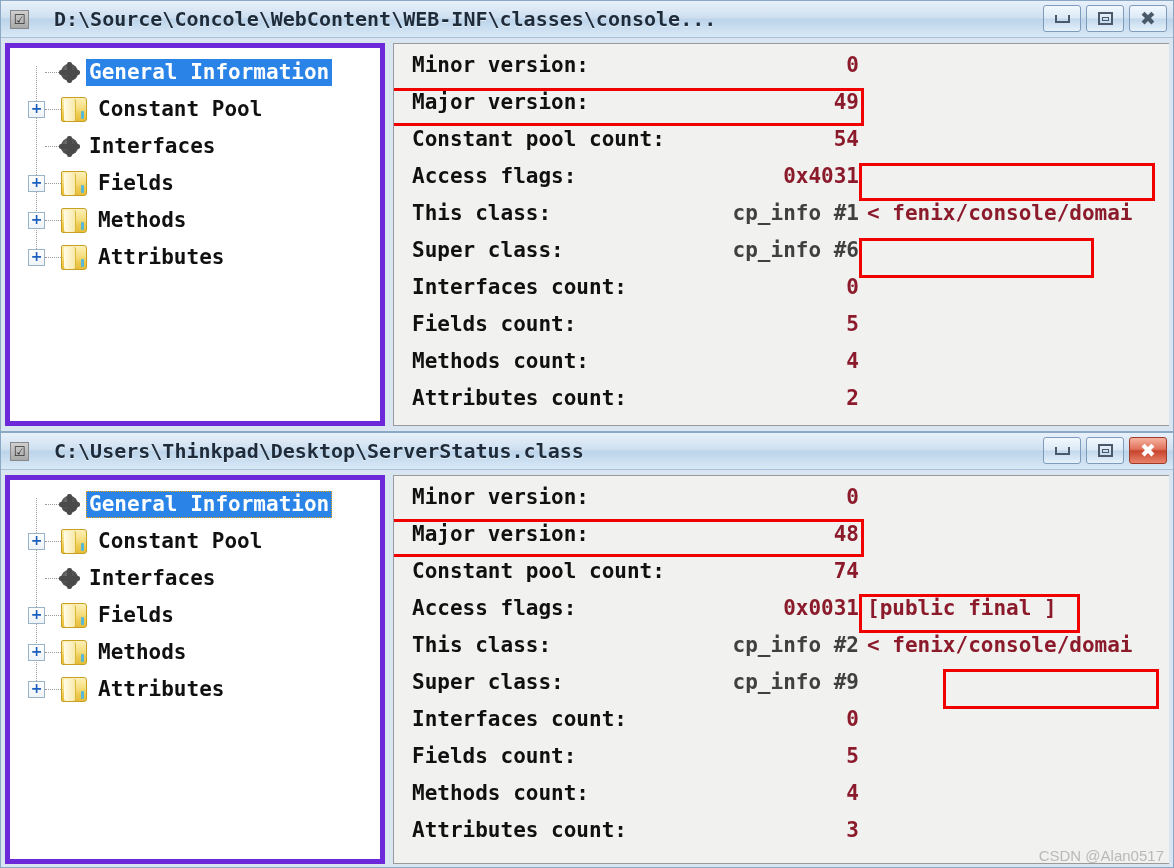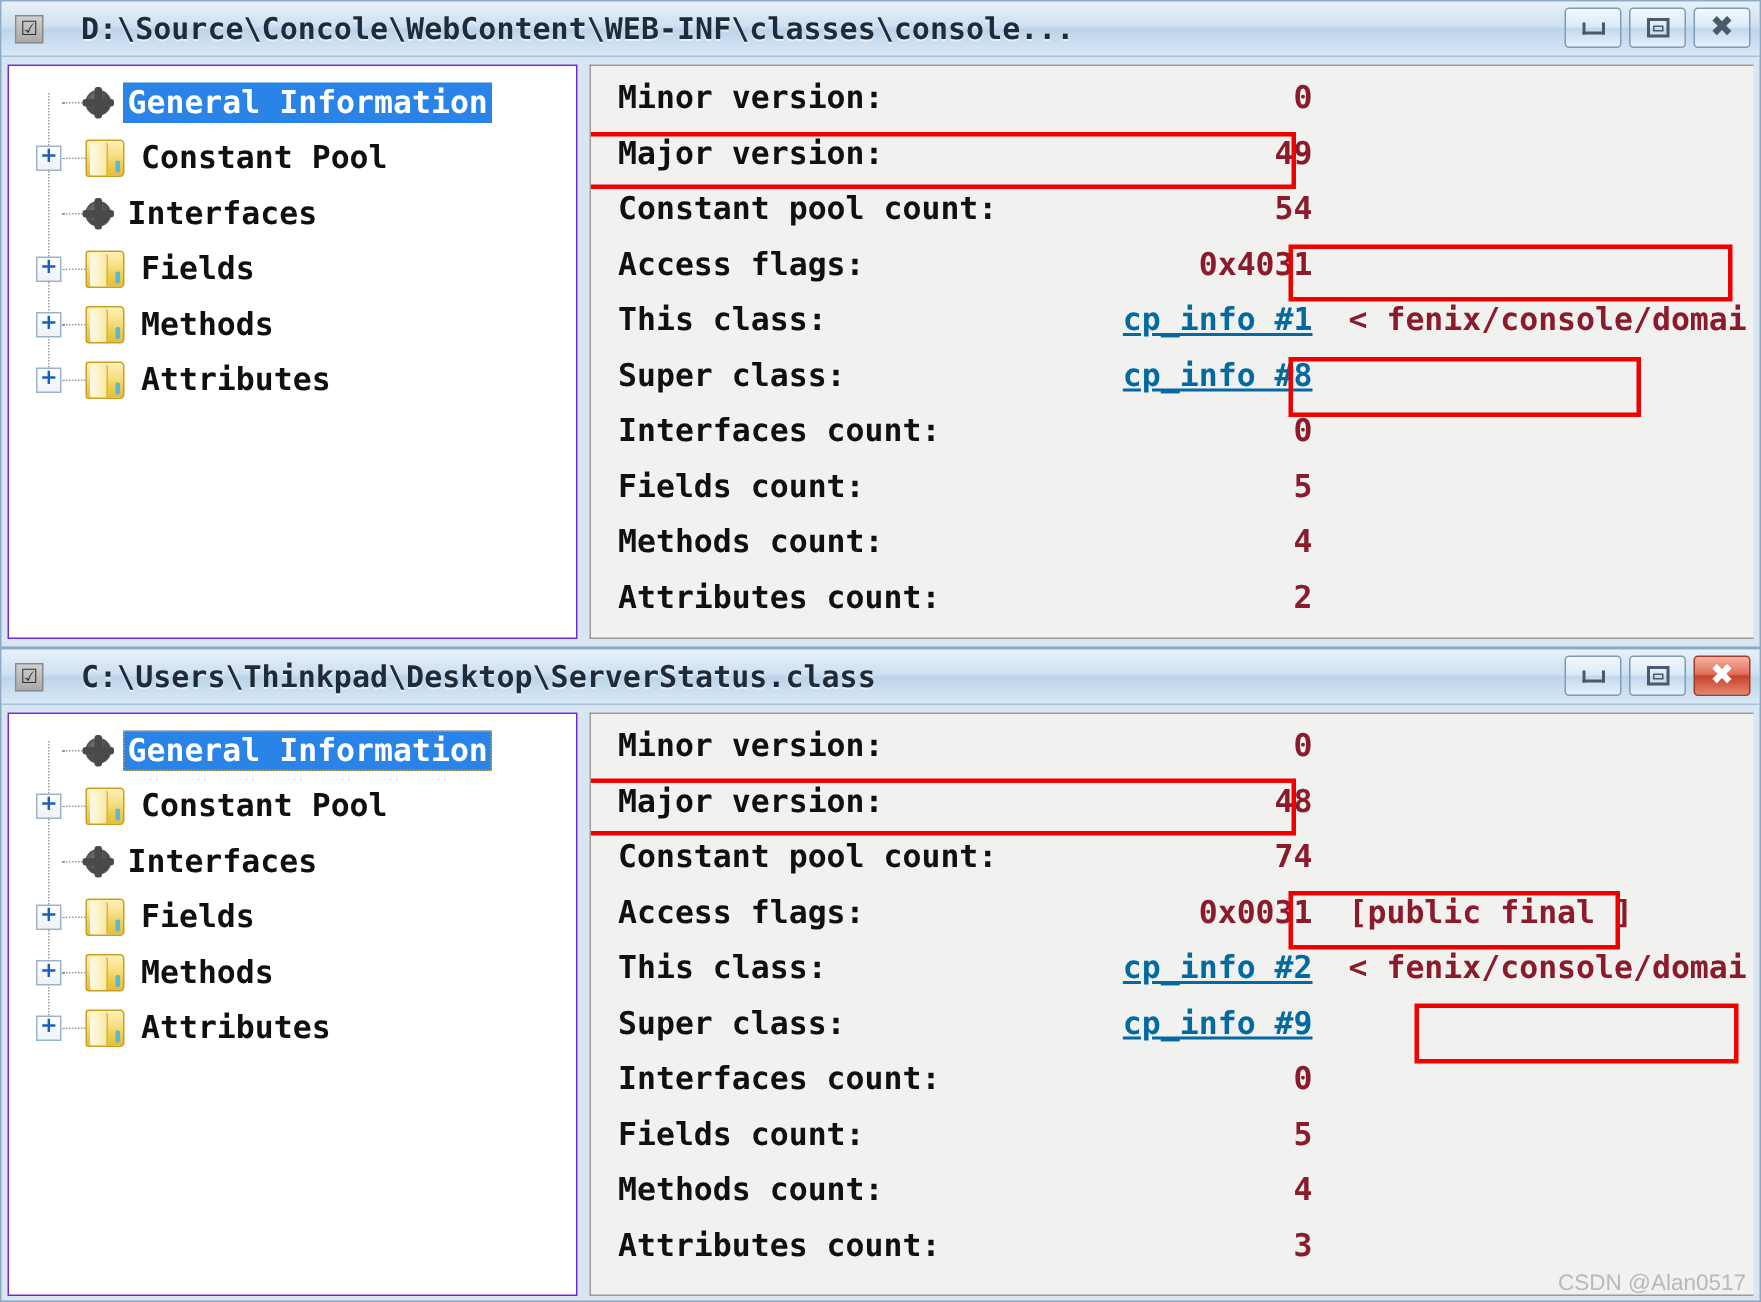--- a/index.html
+++ b/index.html
@@ -82,21 +82,21 @@
     position: relative;
     margin: 5px 4px 4px 4px;
     height: calc(100% - 47px);
     display: flex;
   }
   .win2 .winbody { height: calc(100% - 45px); }
 
   .tree-pane {
     width: 380px;
     background: #ffffff;
-    border: 1px solid #6d28d9;
+    border: 5px solid #6d28d9;
     box-sizing: border-box;
     position: relative;
     overflow: hidden;
     flex: 0 0 auto;
   }
   .splitter {
     width: 8px;
     flex: 0 0 auto;
     background: #d9e6f2;
   }
@@ -197,21 +197,20 @@
   .detail-table {
     position: relative;
     padding: 2px 0 0 0;
   }
   .drow {
     position: relative;
     height: 37px;
     display: flex;
     align-items: center;
     white-space: nowrap;
-    gap: 16px;
   }
   .dlabel {
     font-family: "DejaVu Sans Mono", monospace;
     font-size: 21px;
     font-weight: bold;
     color: #101010;
     padding-left: 18px;
     width: 300px;
     box-sizing: border-box;
     flex: 0 0 auto;
@@ -219,22 +218,21 @@
   .dvalue {
     font-family: "DejaVu Sans Mono", monospace;
     font-size: 21px;
     font-weight: bold;
     color: #8b1a2b;
     width: 165px;
     text-align: right;
     flex: 0 0 auto;
   }
   .dvalue.link {
-    color: #0369a1;
-    text-decoration: underline;
+    color: #404040;
   }
   .dextra {
     font-family: "DejaVu Sans Mono", monospace;
     font-size: 21px;
     font-weight: bold;
     color: #8b1a2b;
     margin-left: 8px;
     flex: 0 0 auto;
   }
 
@@ -353,21 +351,21 @@
               <span class="dlabel">Access flags:</span>
               <span class="dvalue">0x4031</span>
             </div>
             <div class="drow">
               <span class="dlabel">This class:</span>
               <span class="dvalue link">cp_info #1</span>
               <span class="dextra">&lt; fenix/console/domai</span>
             </div>
             <div class="drow">
               <span class="dlabel">Super class:</span>
-              <span class="dvalue link">cp_info #8</span>
+              <span class="dvalue link">cp_info #6</span>
             </div>
             <div class="drow">
               <span class="dlabel">Interfaces count:</span>
               <span class="dvalue">0</span>
             </div>
             <div class="drow">
               <span class="dlabel">Fields count:</span>
               <span class="dvalue">5</span>
             </div>
             <div class="drow">

